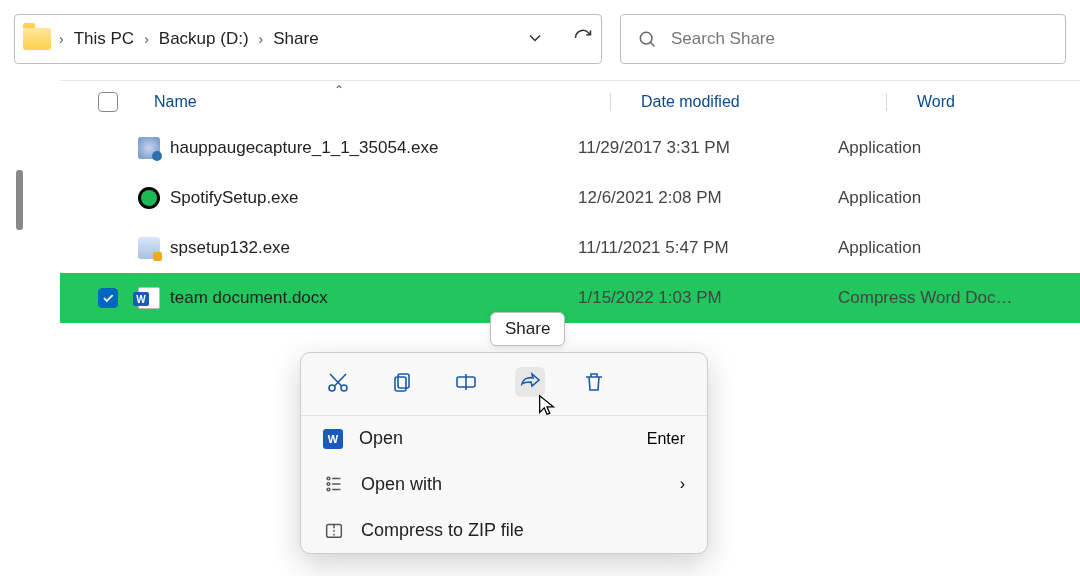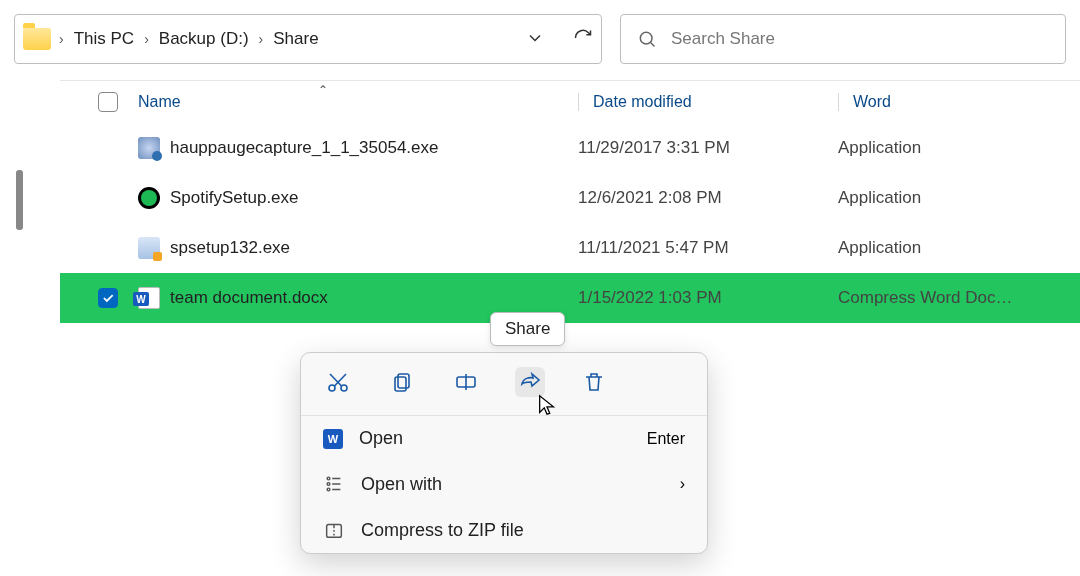--- a/index.html
+++ b/index.html
@@ -77,26 +77,26 @@
   .file-area {
     flex: 1;
     border-top: 1px solid #e6e6e6;
   }
   .header-row, .file-row {
     display: flex;
     align-items: center;
     height: 48px;
     padding-left: 38px;
   }
-  .header-row { height: 42px; font-size: 16px; color: #0a4a8a; }
+  .header-row { height: 42px; font-size: 16px; color: #0a4a8a; gap: 16px; }
   .col-check { width: 40px; display:flex; align-items:center; }
   .col-name  { width: 440px; display:flex; align-items:center; gap: 10px; position:relative }
   .col-date  { width: 260px; }
   .col-type  { flex: 1; }
-  .hdr-sep { border-left: 1px solid #d8d8d8; padding-left: 14px; }
+  .hdr-sep { border-left: 1px solid #d8d8d8; padding-left: 30px; }
   .sort-caret { position:absolute; left:180px; top:-10px; color:#555; font-size:12px }
 
   .checkbox {
     width: 20px; height: 20px;
     border: 1.4px solid #888; border-radius: 4px;
     display:flex; align-items:center; justify-content:center;
   }
   .checkbox.checked {
     background: #0067c0; border-color:#0067c0; color:#fff;
   }

